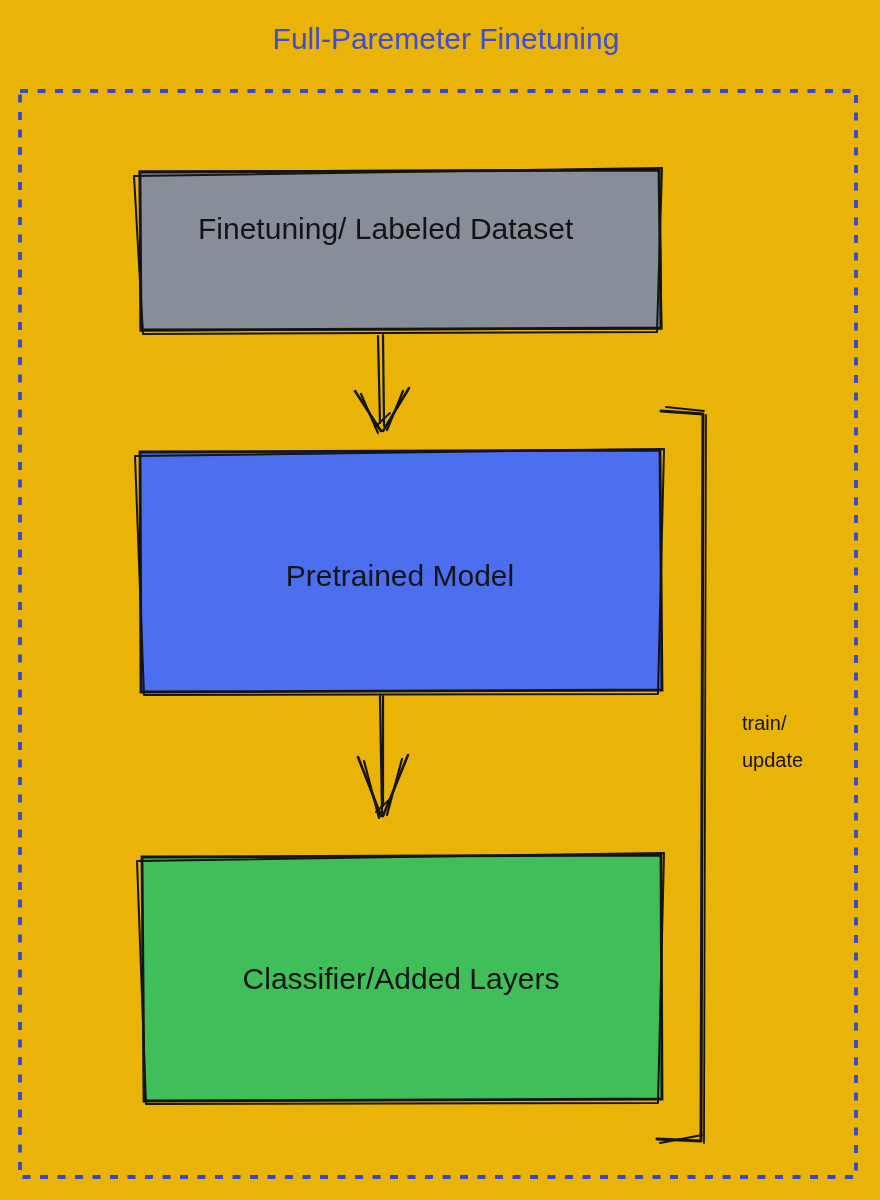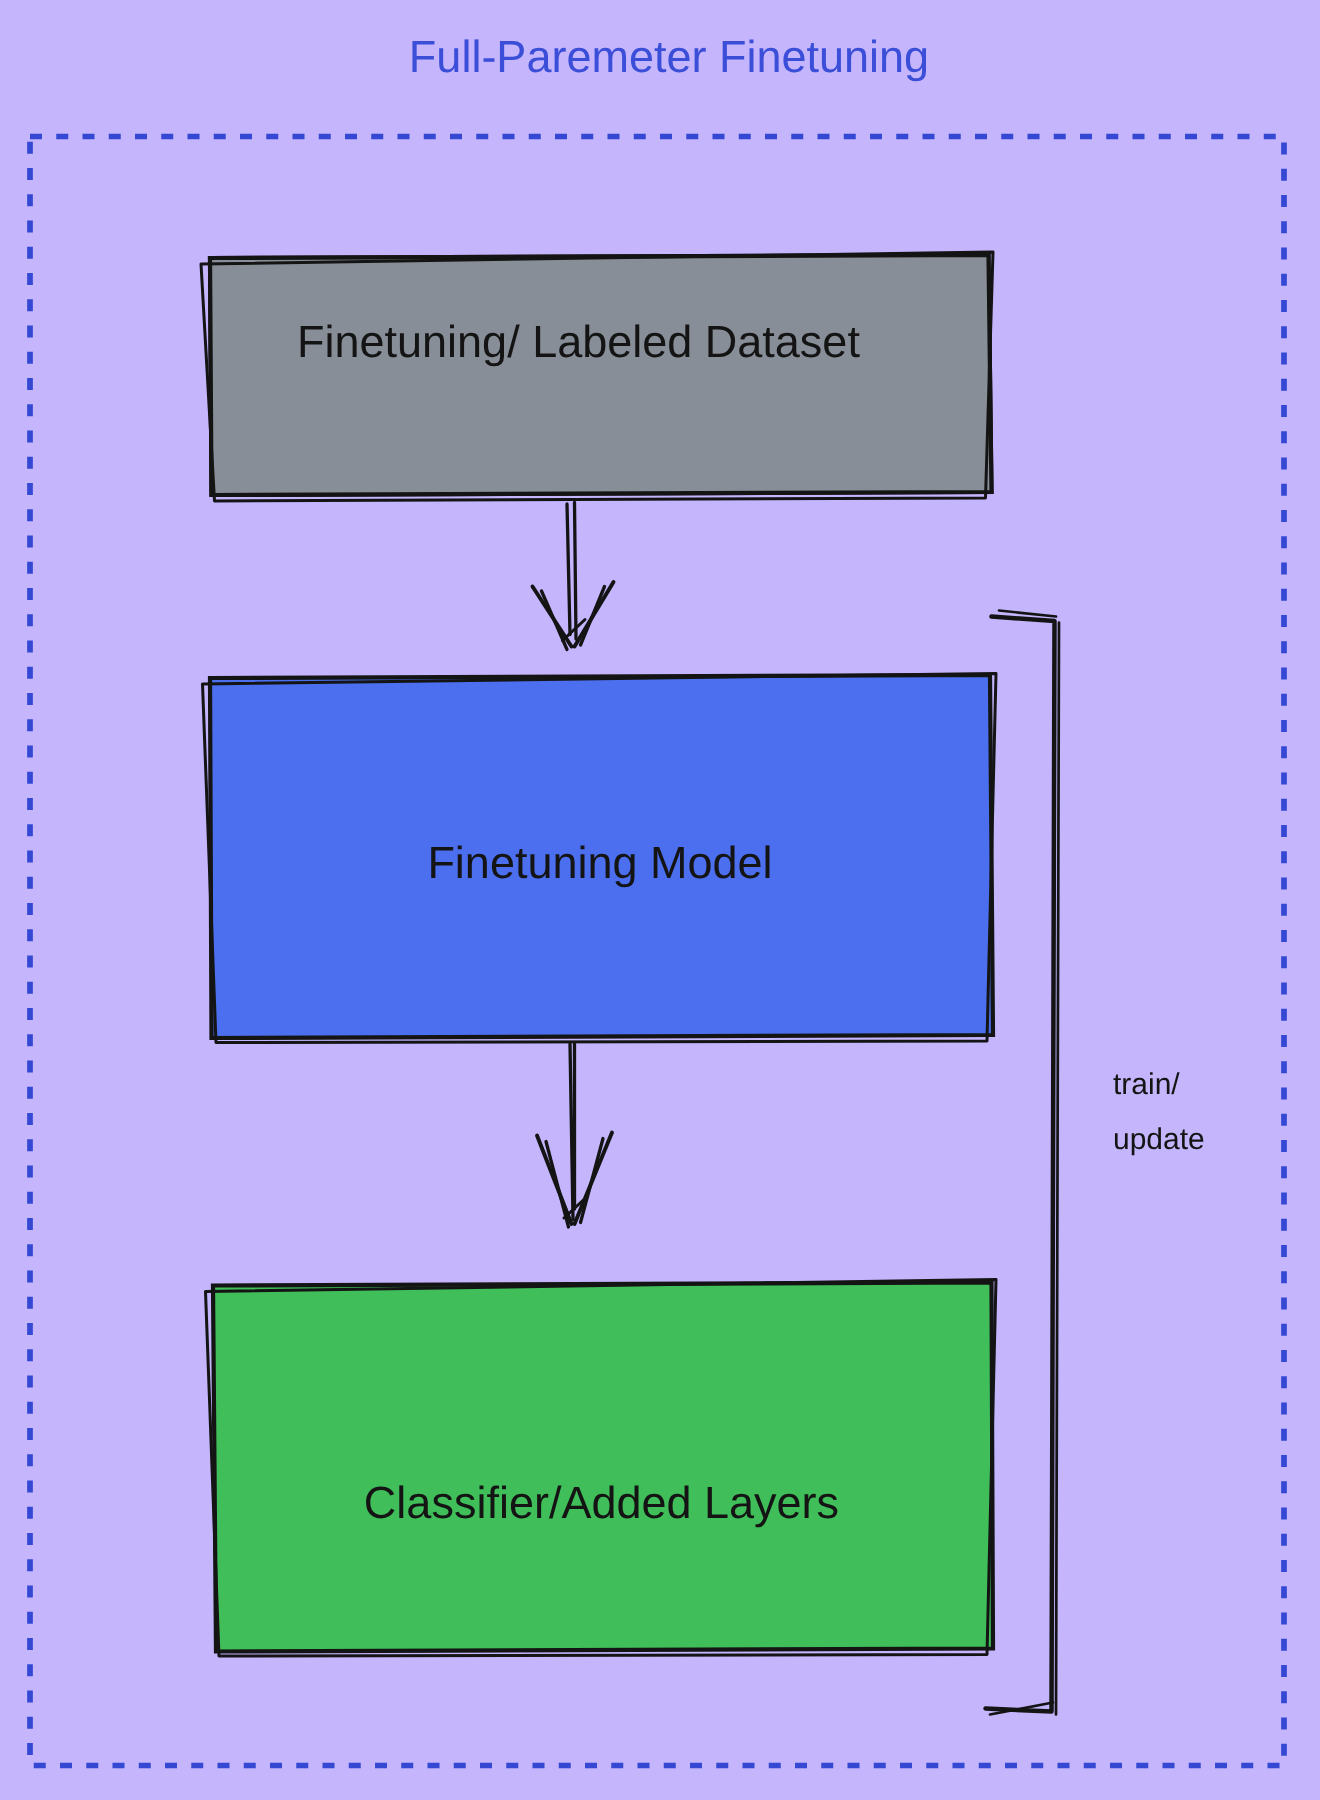--- a/index.html
+++ b/index.html
@@ -4,21 +4,21 @@
 <style>
   html, body {
     margin: 0;
     padding: 0;
     background: #ffffff;
   }
   .canvas {
     position: relative;
     width: 880px;
     height: 1200px;
-    background: #c4b5fd;
+    background: #eab308;
     font-family: "Liberation Sans", sans-serif;
     overflow: hidden;
   }
   .diagram-svg {
     position: absolute;
     left: 0;
     top: 0;
     width: 880px;
     height: 1200px;
   }
@@ -47,21 +47,20 @@
     left: 138px;
     width: 524px;
     top: 559px;
     text-align: center;
   }
   .classifier-label {
     left: 140px;
     width: 522px;
     top: 962px;
     text-align: center;
-    margin-top: 24px;
   }
   .bracket-label {
     left: 742px;
     top: 705px;
     font-size: 20px;
     line-height: 37px;
     white-space: nowrap;
     color: #141414;
     position: absolute;
   }
@@ -122,21 +121,21 @@
       <path stroke-width="1.8" d="M666,407 L704,411"></path>
       <path stroke-width="1.8" d="M706,415 L704,1143"></path>
       <path stroke-width="1.8" d="M702,1135 L660,1143"></path>
     </g>
   </svg>
 
   <div class="title">Full-Paremeter Finetuning</div>
 
   <div class="label dataset-label">Finetuning/ Labeled Dataset</div>
 
-  <div class="label pretrained-label">Finetuning Model</div>
+  <div class="label pretrained-label">Pretrained Model</div>
 
   <div class="label classifier-label">Classifier/Added Layers</div>
 
   <div class="bracket-label">
     <div>train/</div>
     <div>update</div>
   </div>
 
 </div>
 

